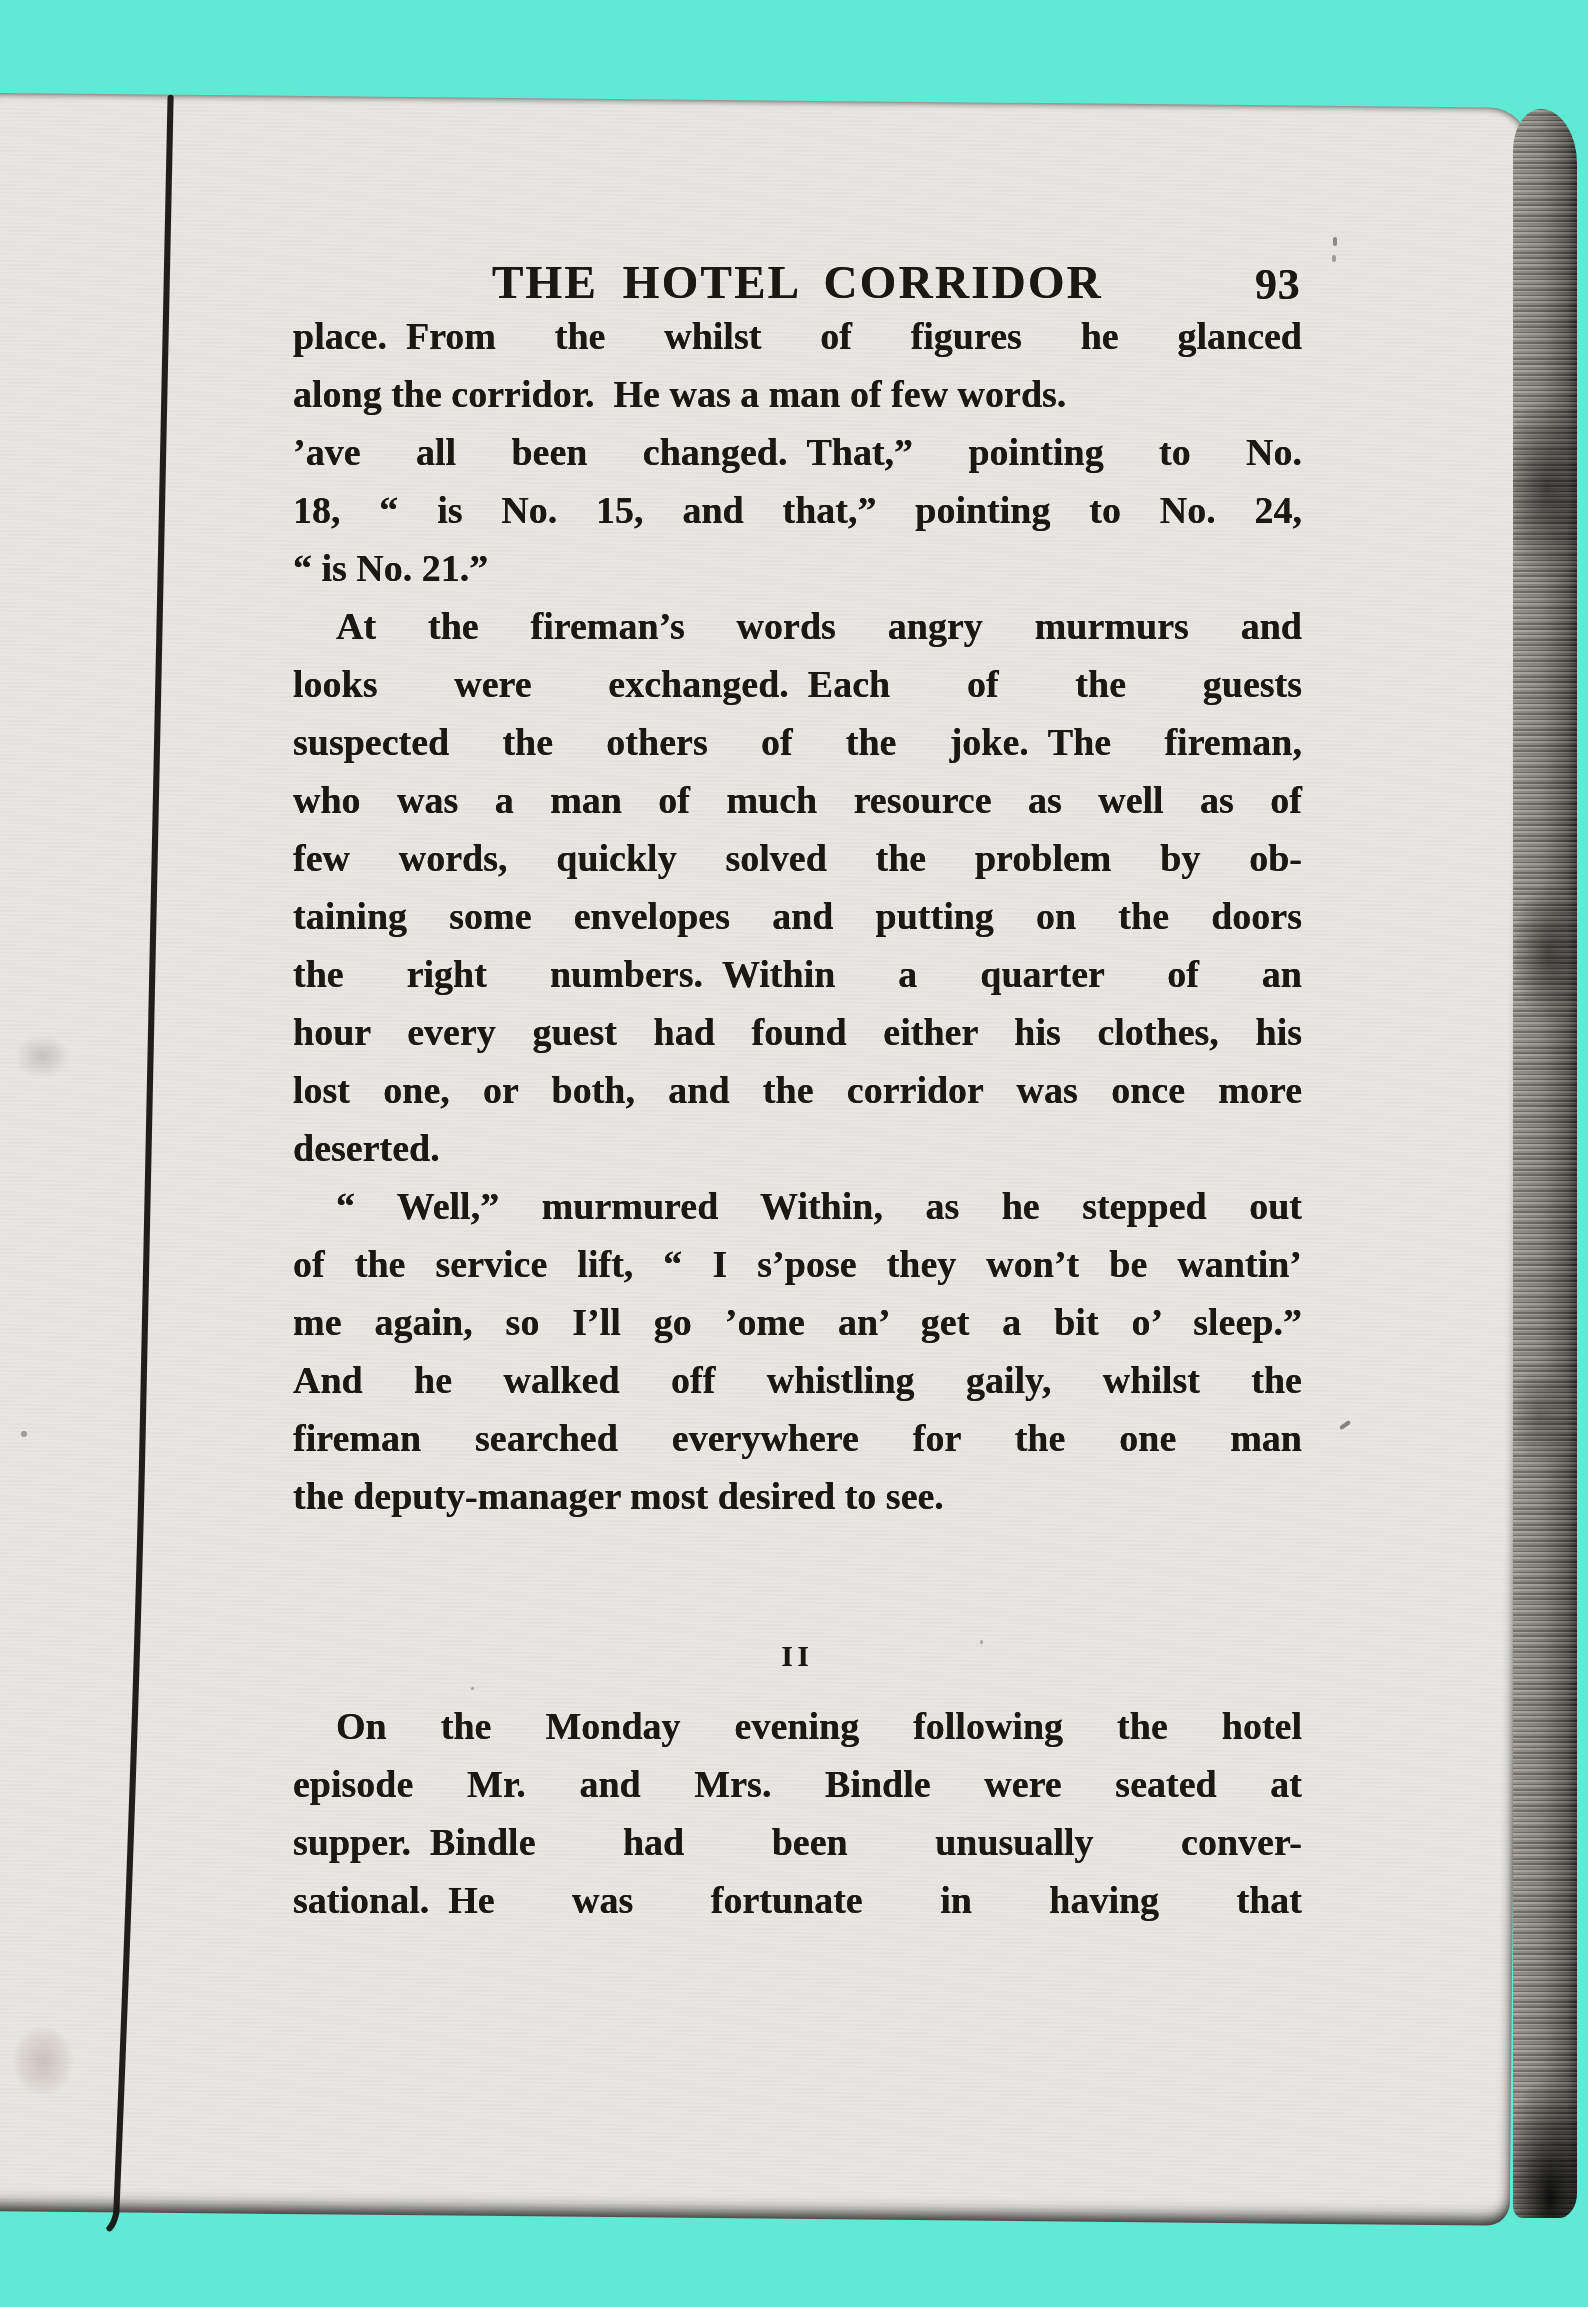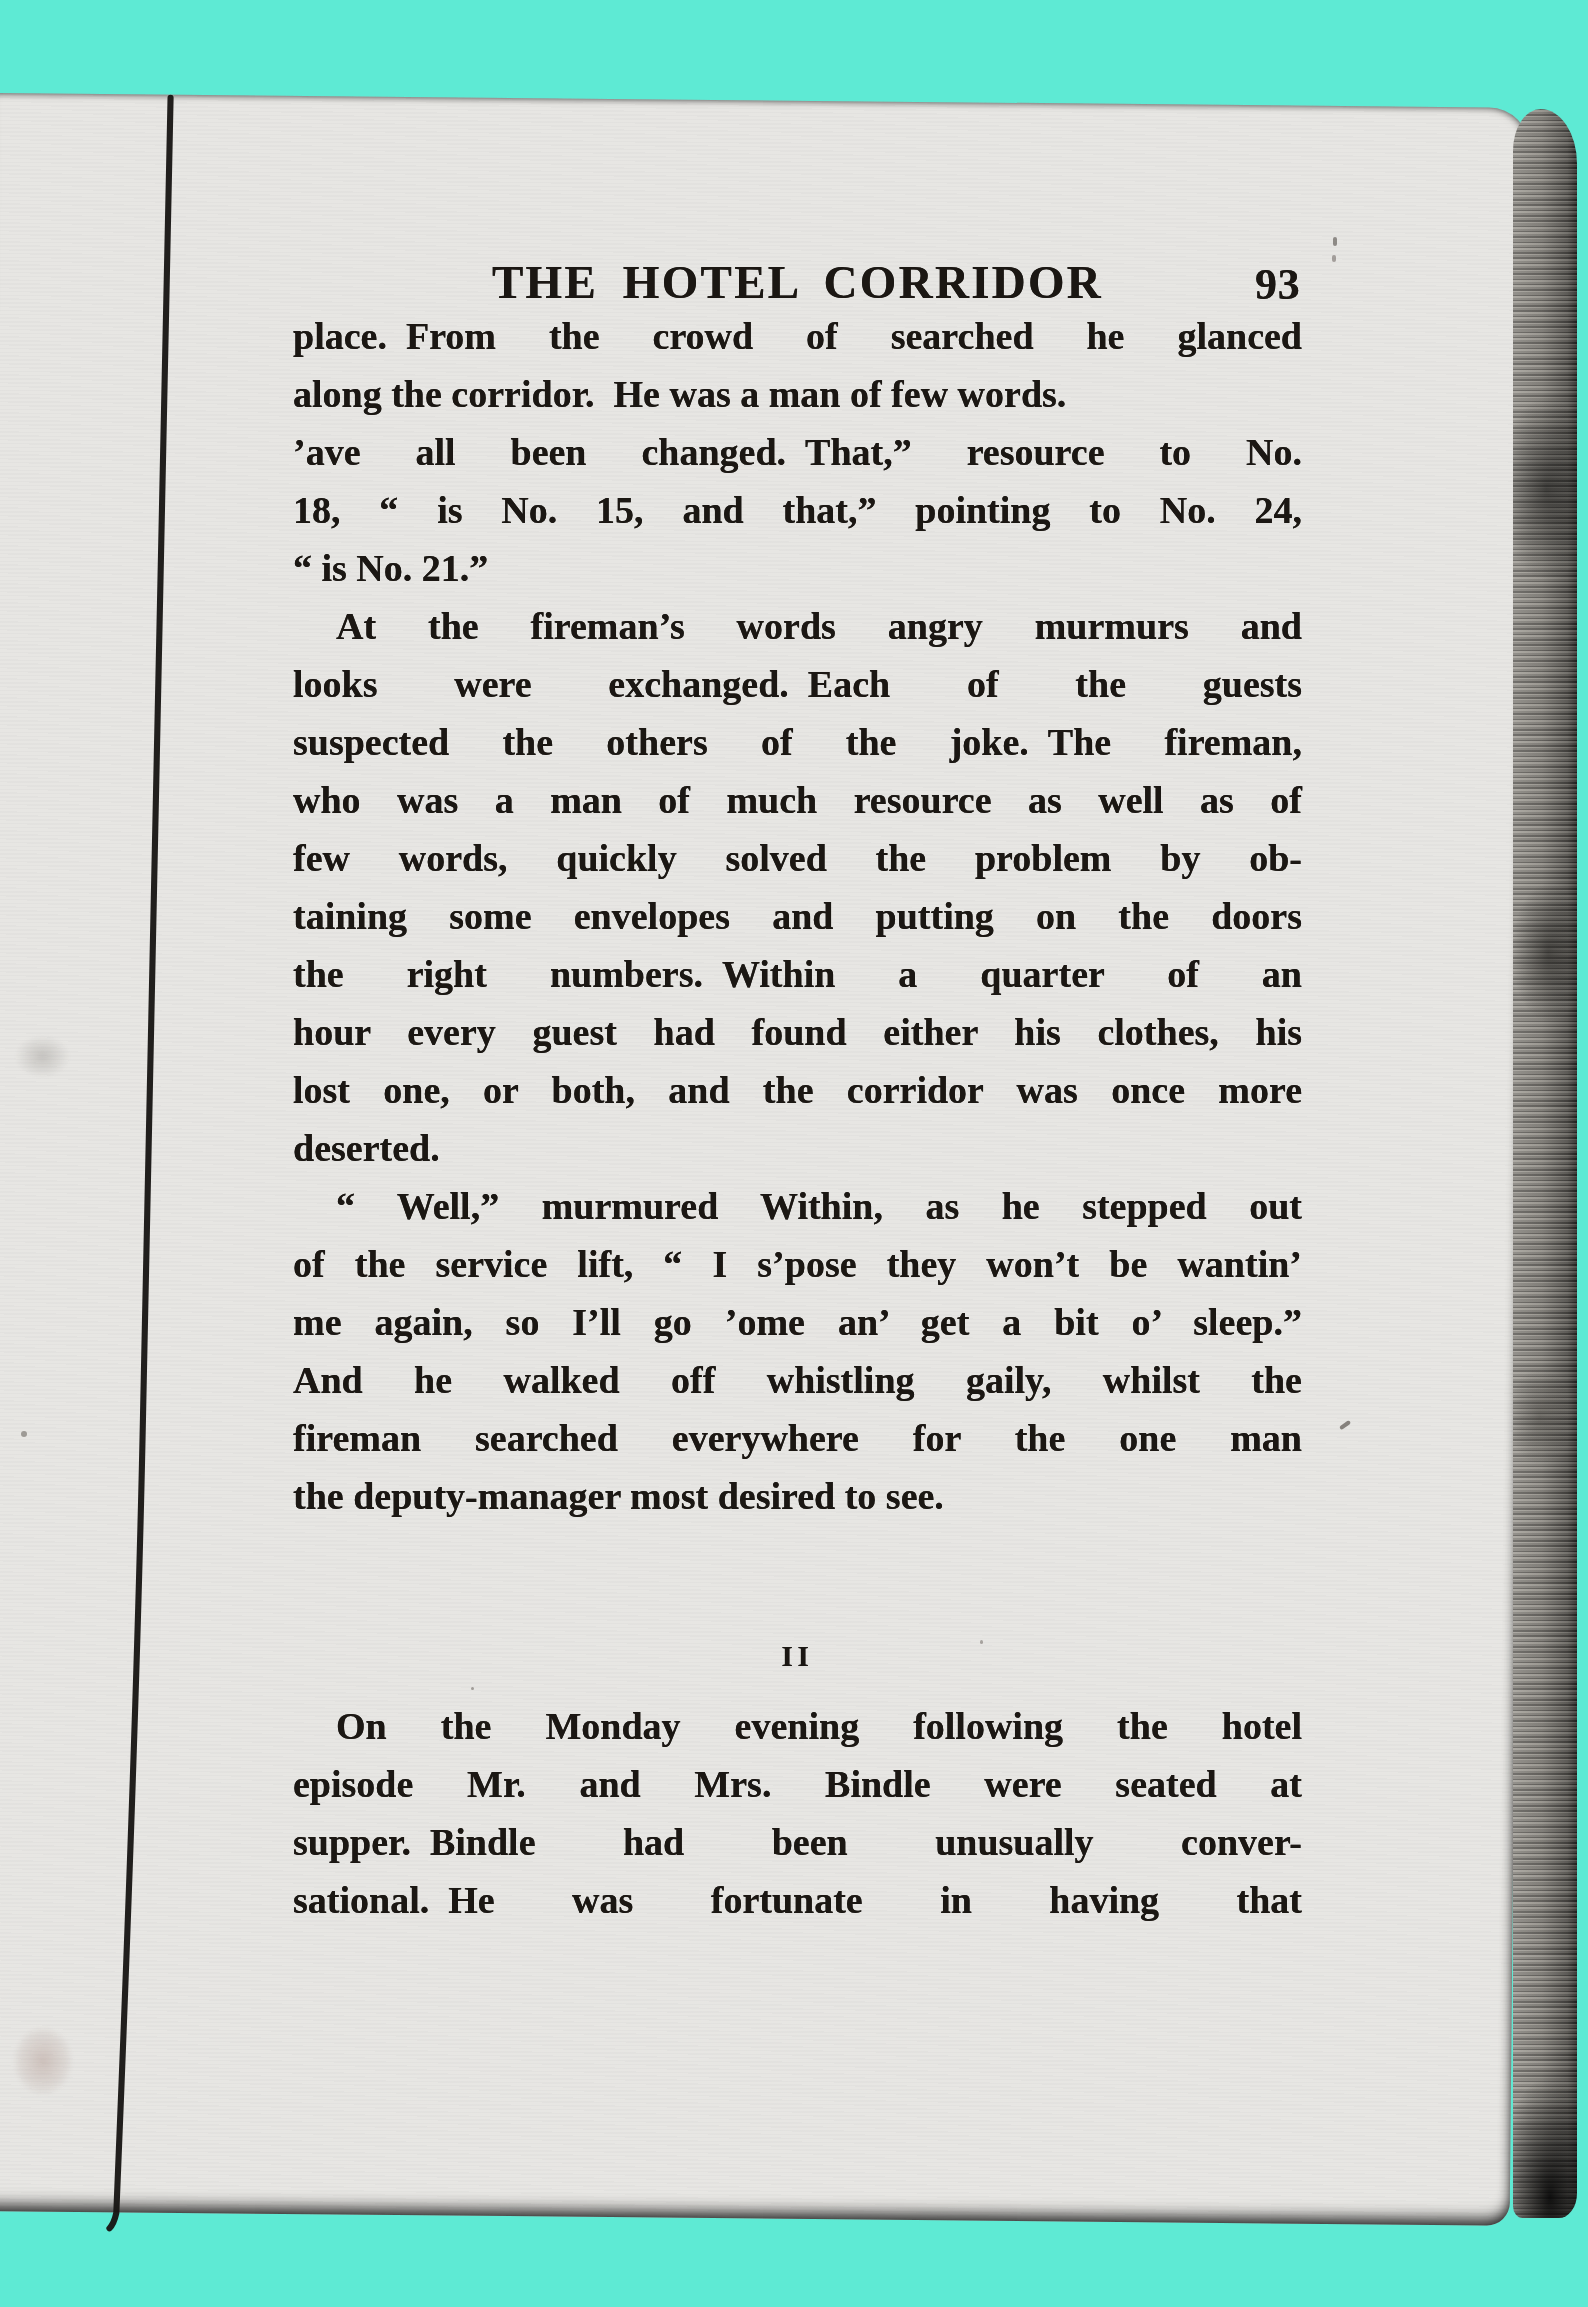--- a/index.html
+++ b/index.html
@@ -79,25 +79,25 @@
   <div class="stain" id="speck-d"></div>
   <div class="stain" id="speck-e"></div>
 
   <div id="text-column">
     <div class="header">
       <span>THE HOTEL CORRIDOR</span>
       <span class="pagenum">93</span>
     </div>
     <div id="body-text">
         <div>
-          <div class="line">place. From the crowd of searched he glanced</div>
+          <div class="line">place. From the whilst of figures he glanced</div>
           <div class="line last">along the corridor. He was a man of few words.</div>
         </div>
         <div>
-          <div class="line">’ave all been changed. That,” resource to No.</div>
+          <div class="line">’ave all been changed. That,” pointing to No.</div>
           <div class="line">18, “ is No. 15, and that,” pointing to No. 24,</div>
           <div class="line last">“ is No. 21.”</div>
         </div>
         <div>
           <div class="line indent">At the fireman’s words angry murmurs and</div>
           <div class="line">looks were exchanged. Each of the guests</div>
           <div class="line">suspected the others of the joke. The fireman,</div>
           <div class="line">who was a man of much resource as well as of</div>
           <div class="line">few words, quickly solved the problem by ob-</div>
           <div class="line">taining some envelopes and putting on the doors</div>

